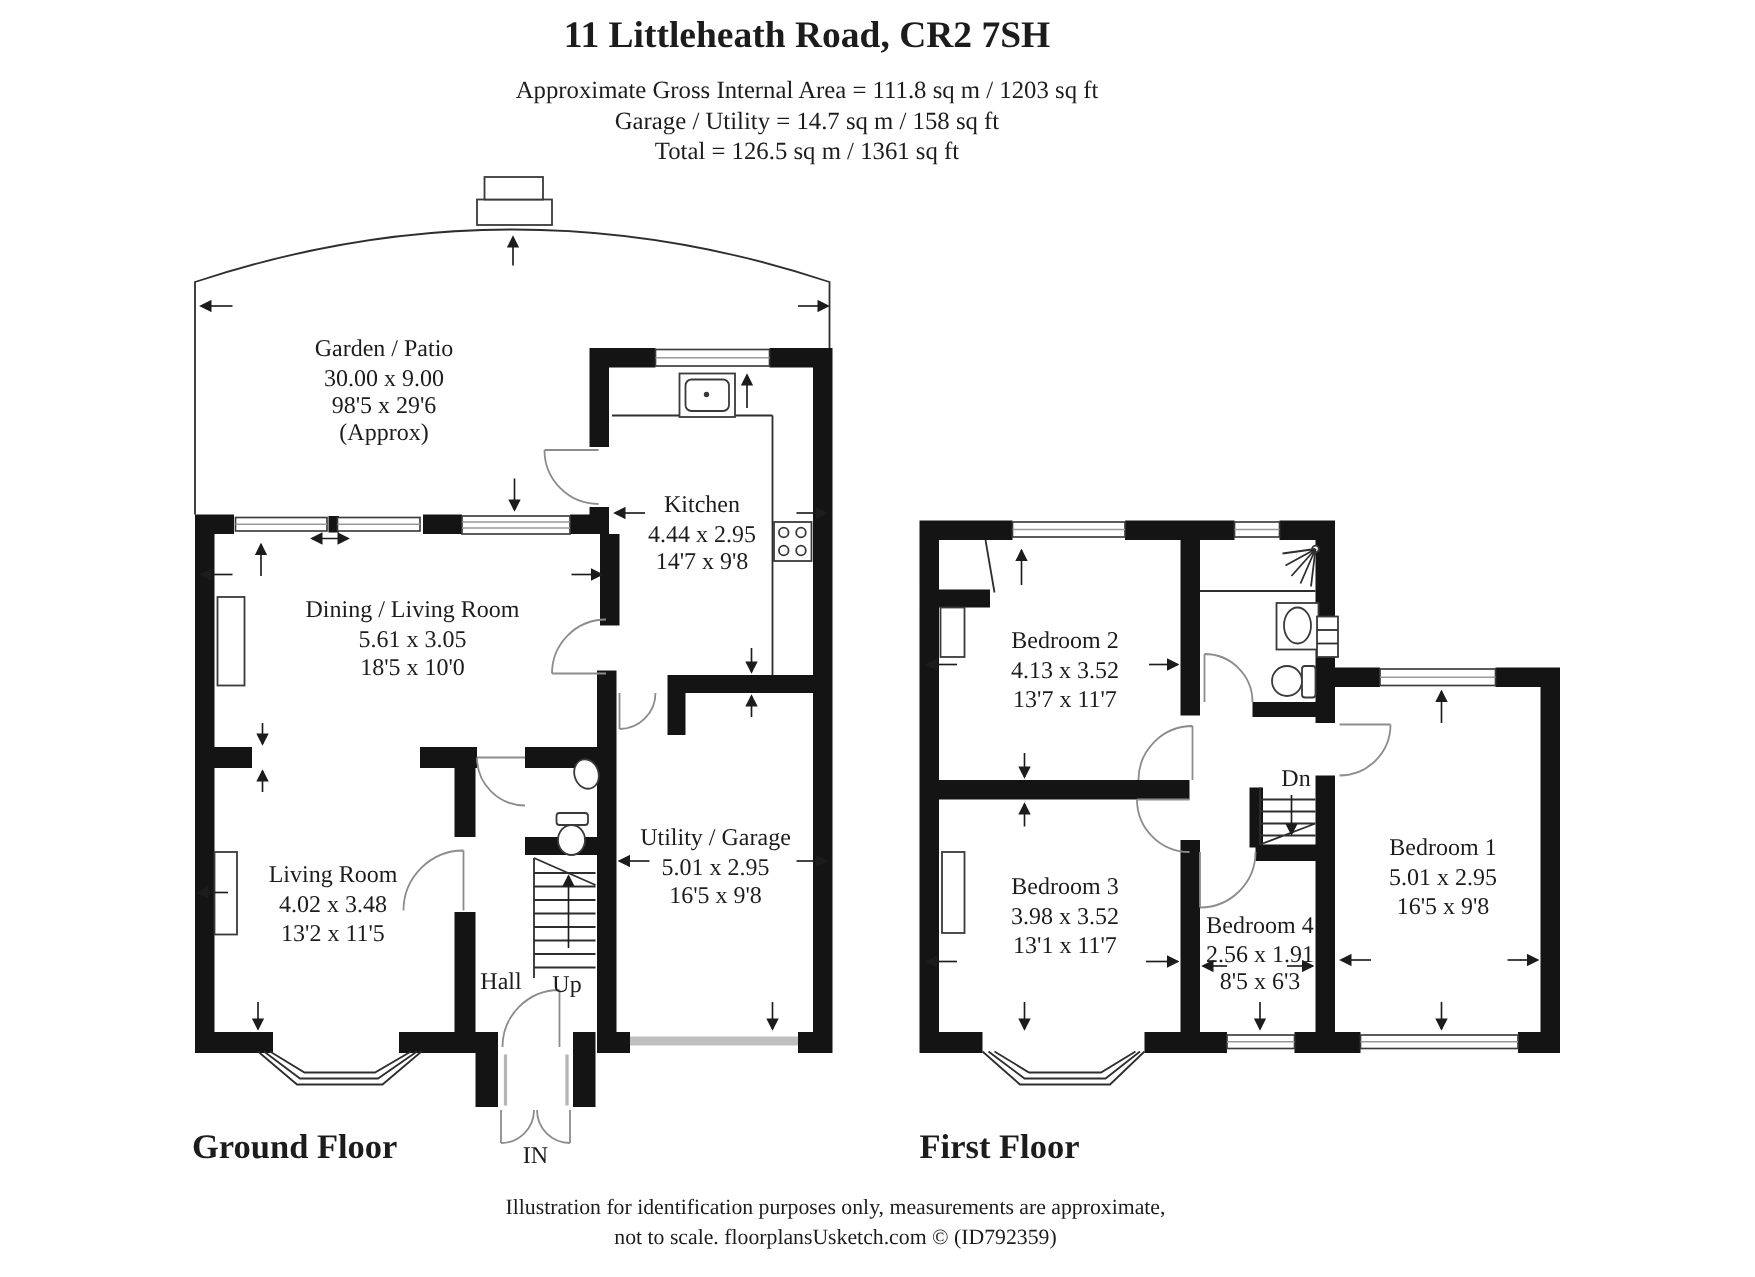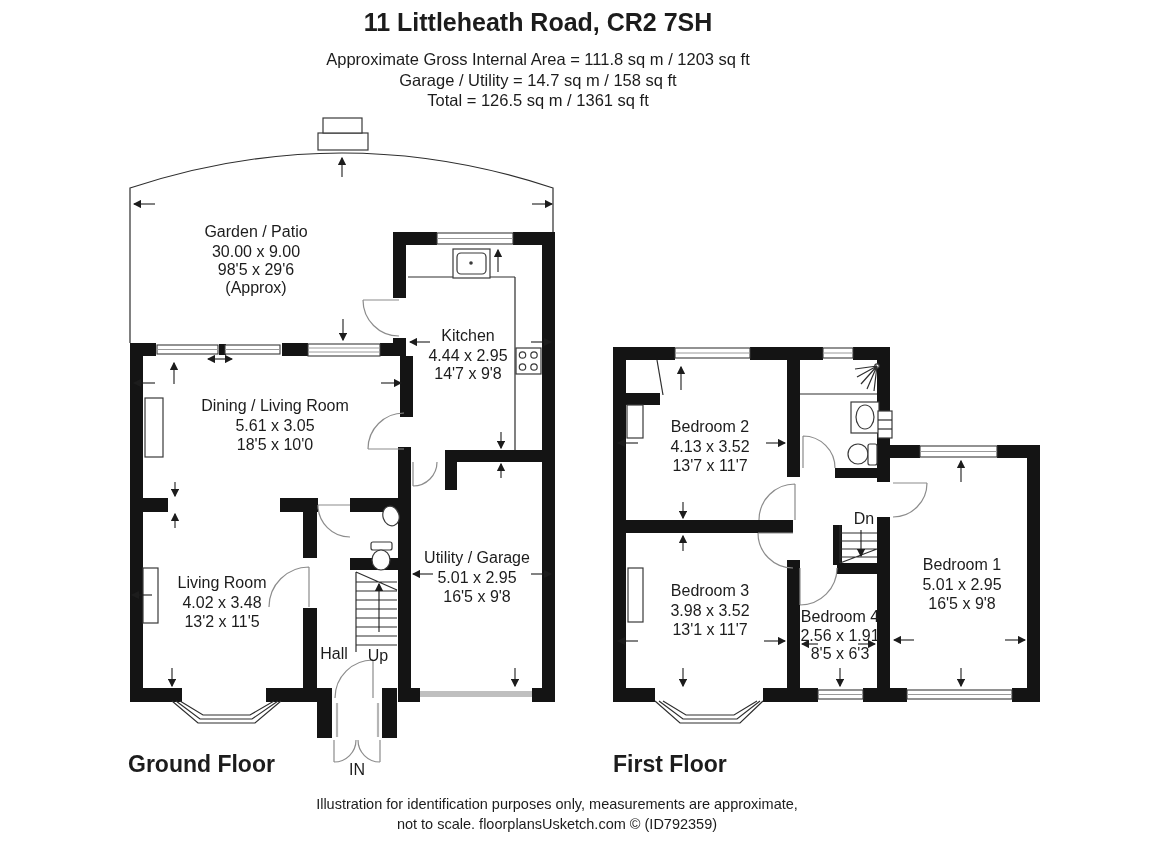--- a/index.html
+++ b/index.html
@@ -5,21 +5,21 @@
   :root{
     --wall:#141414;
     --line:#2e2e2e;
     --door:#8c8c8c;
     --dim:#1c1c1c;
     --garage:#bfbfbf;
     --text:#1c1c1c;
   }
   html,body{margin:0;padding:0;background:#ffffff;}
   .page{position:relative;width:1170px;height:851px;background:#ffffff;overflow:hidden;
-        font-family:Liberation Sans, sans-serif;}
+        font-family:Liberation Serif, serif;}
   svg{display:block;}
   .wall{fill:var(--wall);stroke:none;}
   .thin{stroke:var(--line);stroke-width:1.2;fill:none;}
   .win{fill:#ffffff;stroke:#3a3a3a;stroke-width:1.1;}
   .winline{stroke:#9a9a9a;stroke-width:1;}
   .door{stroke:var(--door);stroke-width:1.2;fill:none;}
   .dim{stroke:var(--dim);stroke-width:1.1;fill:none;}
   .fix{fill:#ffffff;stroke:#3a3a3a;stroke-width:1.2;}
   .gray{stroke:#b5b5b5;stroke-width:2.2;fill:none;}
   text{fill:var(--text);}

